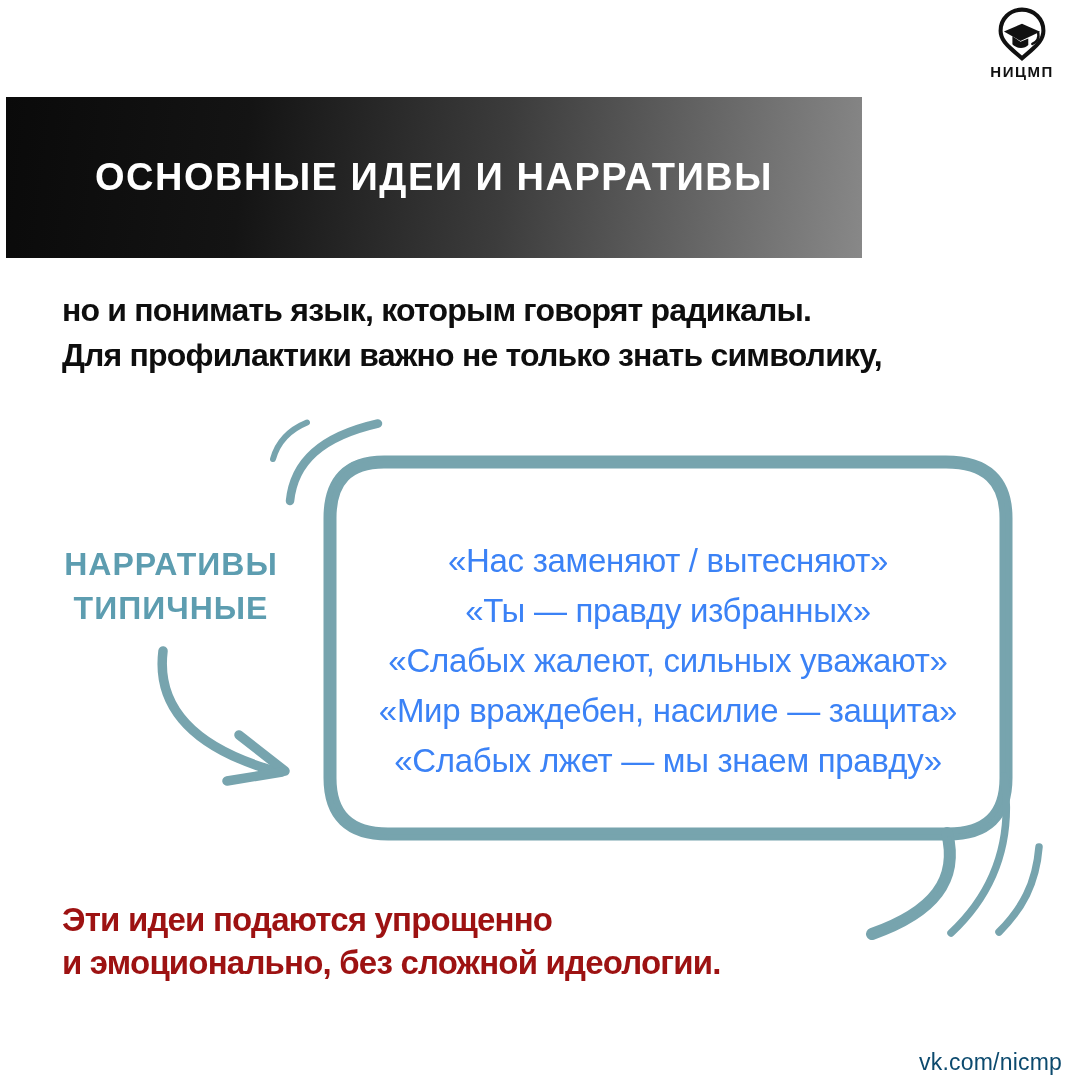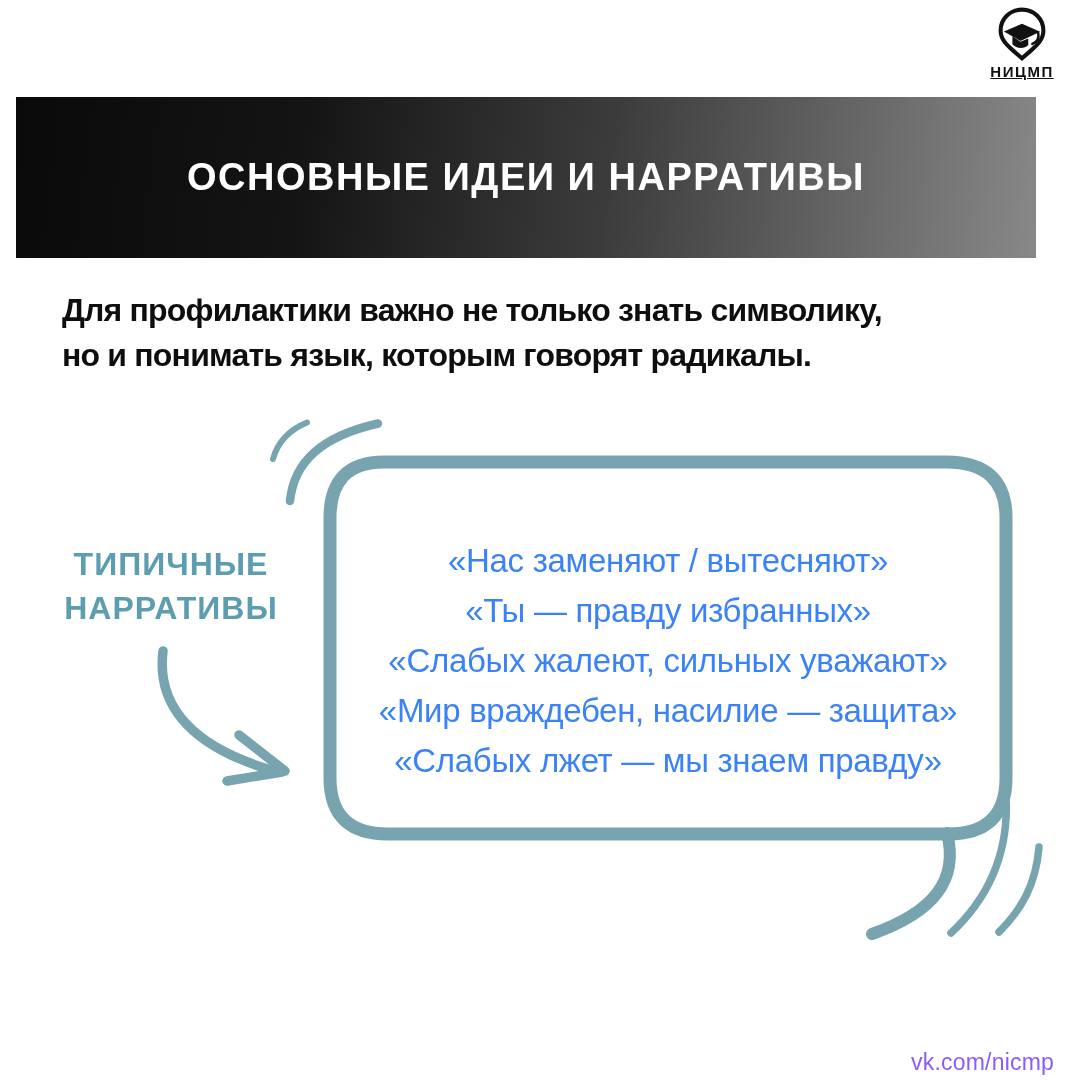--- a/index.html
+++ b/index.html
@@ -1,26 +1,26 @@
 <!DOCTYPE html>
 <html><head>
 <meta charset="utf-8">
 <style>
   html,body{margin:0;padding:0;background:#e8e8e8;}
   .page{
     position:relative;width:1080px;height:1080px;background:#ffffff;
     font-family:"Liberation Sans",sans-serif;overflow:hidden;margin:0 auto;
   }
   
-  .logo{position:absolute;top:6px;right:14px;width:88px;text-align:center;color:#111;text-decoration:underline;}
+  .logo{position:absolute;top:6px;right:14px;width:88px;text-align:center;color:#111;}
   .logo svg{display:block;margin:0 auto;}
   .logo-word{font-size:15px;font-weight:bold;letter-spacing:1.5px;margin-top:1px;}
   
   .banner{
-    position:absolute;top:97px;left:16px;width:1020px;height:161px;
+    position:absolute;top:97px;left:6px;width:856px;height:161px;
     background:linear-gradient(97deg,#0a0a0a 0%,#141414 28%,#3c3c3c 58%,#6d6d6d 85%,#888888 100%);
     display:flex;align-items:center;justify-content:center;
   }
   .banner-title{
     color:#ffffff;font-size:38px;font-weight:bold;letter-spacing:1.5px;margin:0;
     white-space:nowrap;
   }
   
   .intro{
     position:absolute;left:62px;top:288px;
@@ -36,21 +36,21 @@
     position:absolute;left:332px;top:536px;width:672px;text-align:center;
     font-size:33px;font-weight:normal;color:#3b82f6;line-height:50px;letter-spacing:-0.3px;
   }
   
   .outro{
     position:absolute;left:62px;top:898px;
     font-size:33px;font-weight:bold;line-height:43px;letter-spacing:-0.8px;
   }
   
   .footer-link{
-    position:absolute;right:26px;top:1049px;font-size:23px;color:#8b5cf6;letter-spacing:0.2px;
+    position:absolute;right:18px;top:1049px;font-size:23px;color:#0c4a6e;letter-spacing:0.2px;
   }
   
   .decor{position:absolute;left:0;top:0;width:1080px;height:1080px;pointer-events:none;}
 </style>
 </head>
 <body>
 
 <div class="page">
 
   <div class="logo">
@@ -61,22 +61,22 @@
       <path d="M64 35.5 C65.5 42.5 62.5 47.5 56 50.5" fill="none" stroke="#111111" stroke-width="3.4" stroke-linecap="round"></path>
     </svg>
     <div class="logo-word">НИЦМП</div>
   </div>
 
   <div class="banner">
     <h1 class="banner-title">ОСНОВНЫЕ ИДЕИ И НАРРАТИВЫ</h1>
   </div>
 
   <div class="intro">
+    <div>но и понимать язык, которым говорят радикалы.</div>
     <div>Для профилактики важно не только знать символику,</div>
-    <div>но и понимать язык, которым говорят радикалы.</div>
   </div>
 
   <svg class="decor" viewBox="0 0 1080 1080">
     <g fill="none" stroke="#77a4ae" stroke-linecap="round" stroke-linejoin="round">
       <path d="M384 462 H946 Q1006 462 1006 518 V778 Q1006 834 948 834 H388 Q330 834 330 778 V518 Q330 462 384 462 Z" stroke-width="13"></path>
       <path d="M382 458.5 H950 Q1009.5 460 1007.5 520 V776 Q1008.5 837 946 836.5 H390 Q326.5 836.5 328.5 776 V520 Q325.5 458.5 382 458.5 Z" stroke-width="4" opacity="0.85"></path>
       <path d="M947 833 C959 880 934 912 872 934" stroke-width="12"></path>
       <path d="M949.5 838 C951.5 882 929 910 886 928.5" stroke-width="4" opacity="0.85"></path>
     </g>
     <g fill="none" stroke="#77a4ae" stroke-linecap="round">
@@ -88,28 +88,32 @@
       <path d="M1039 847 C1036 884 1022 909 999 932" stroke-width="7.5"></path>
     </g>
     <g fill="none" stroke="#77a4ae" stroke-linecap="round" stroke-linejoin="round">
       <path d="M163 651 C157 700 184 744 271 770" stroke-width="9.5"></path>
       <path d="M239 735 L285 771" stroke-width="9.5"></path>
       <path d="M227 781 L282 772" stroke-width="9.5"></path>
     </g>
   </svg>
 
   <div class="side-label" style="color: rgb(93, 157, 176);">
+    <div>НАРРАТИВЫ</div>
     <div>ТИПИЧНЫЕ</div>
-    <div>НАРРАТИВЫ</div>
   </div>
 
   <div class="bubble-text">
     <div>«Нас заменяют / вытесняют»</div>
     <div>«Ты — правду избранных»</div>
     <div>«Слабых жалеют, сильных уважают»</div>
     <div>«Мир враждебен, насилие — защита»</div>
     <div>«Слабых лжет — мы знаем правду»</div>
   </div>
 
+  <div class="outro" style="color: rgb(157, 18, 18);">
+    <div>Эти идеи подаются упрощенно</div>
+    <div>и эмоционально, без сложной идеологии.</div>
+  </div>
 
   <div class="footer-link">vk.com/nicmp</div>
 
 </div>
 
 </body></html>

